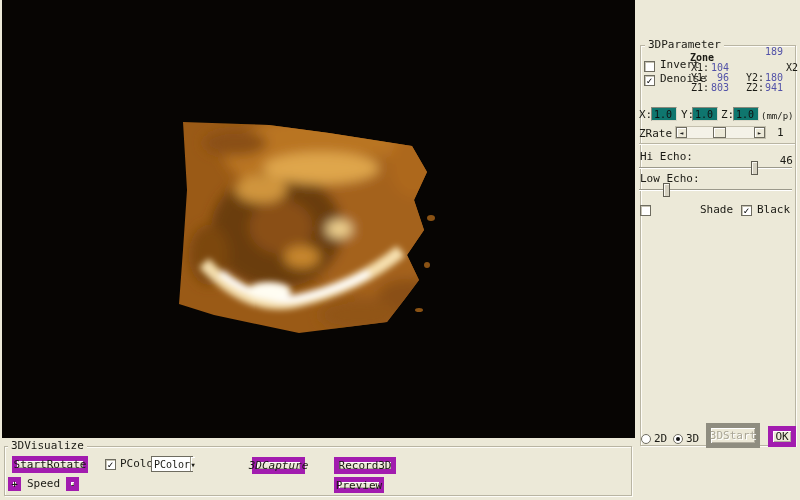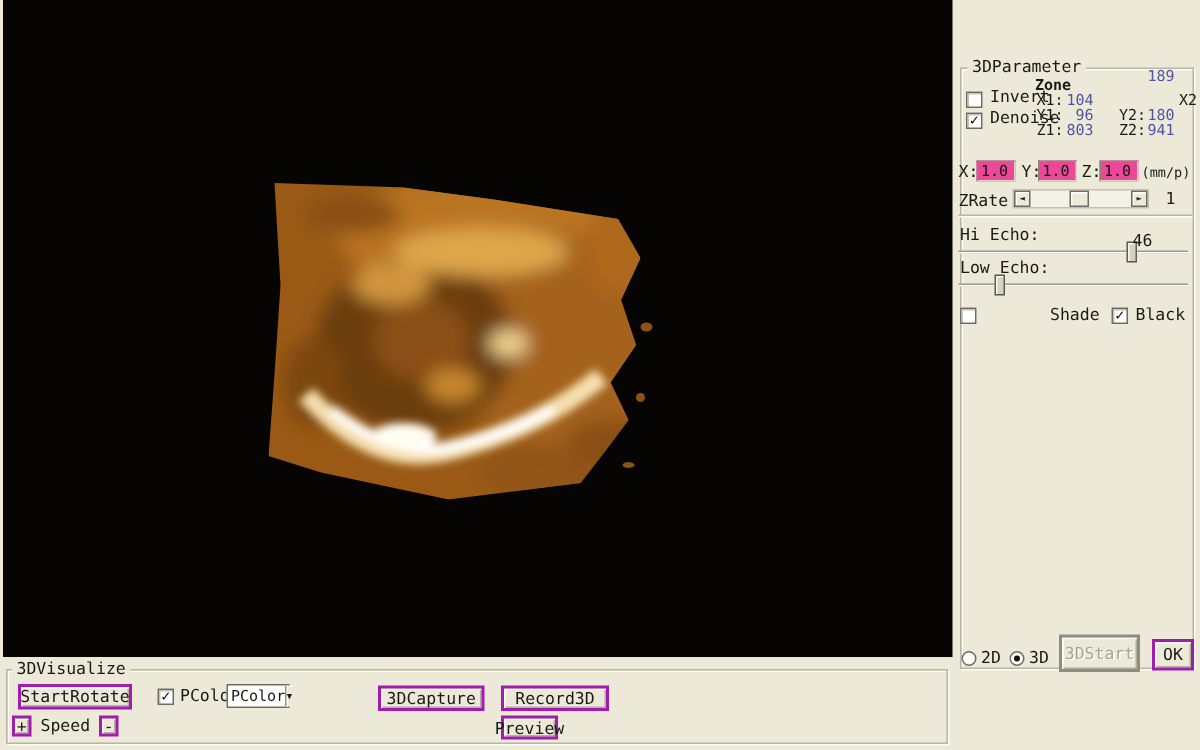--- a/index.html
+++ b/index.html
@@ -23,21 +23,21 @@
     box-shadow:1px 1px 0 #fdfcf7, inset 1px 1px 0 #fdfcf7;
   }
   .group-title {
     position:absolute; background:#ece9d8; padding:0 3px;
     line-height:11px; font-size:11px;
   }
 
   
   .btn {
     position:absolute; background:#ece9d8;
-    border:2px solid #a21caf;
+    border:5px solid #a21caf;
     box-shadow:inset 1px 1px 0 #ffffff, inset -1px -1px 0 #b3afa0;
     font-family:inherit; font-size:11px; color:#1a1a14;
     display:flex; align-items:center; justify-content:center;
     cursor:pointer; padding:0;
   }
   .btn.disabled { color:#a9a595; text-shadow:1px 1px 0 #fff; border-color:#8f8d80; }
 
   
   .checkbox {
     position:absolute; width:11px; height:11px; background:#fff;
@@ -51,21 +51,21 @@
     border:1px solid #6e6c60; border-radius:50%; cursor:pointer;
   }
   .radio.on::after {
     content:""; position:absolute; left:2px; top:2px;
     width:4px; height:4px; border-radius:50%; background:#111;
   }
   .w-label { position:absolute; line-height:12px; white-space:nowrap; }
 
   
   .tinput {
-    position:absolute; background:#ec4899; border:1px solid #8a887b;
+    position:absolute; background:#0f766e; border:1px solid #8a887b;
     border-right-color:#d9d6c6; border-bottom-color:#d9d6c6;
     font-family:inherit; font-size:10px; padding:0 2px; color:#111;
   }
 
   
   .scrollbar {
     position:absolute; height:13px; background:#f4f2e8;
     border:1px solid #c4c0ae; display:flex; align-items:stretch;
   }
   .sb-arrow {
@@ -205,21 +205,21 @@
 
 <div class="separator" style="left:639px;top:143px;width:156px;"></div>
 
 <span class="w-label" style="left:640px;top:151px;">Hi Echo:</span>
 <span class="w-label" style="left:796px;top:151px;width:38px;text-align:center;">198</span>
 <div class="track" style="left:639px;top:167px;width:153px;">
   <span class="thumb" style="left: calc(76% - 4px);"></span>
 </div>
 
 <span class="w-label" style="left:640px;top:173px;">Low Echo:</span>
-<span class="w-label" style="left:755px;top:155px;width:38px;text-align:left;">46</span>
+<span class="w-label" style="left:755px;top:155px;width:38px;text-align:right;">46</span>
 <div class="track" style="left:639px;top:189px;width:153px;">
   <span class="thumb" style="left: calc(18% - 4px);"></span>
 </div>
 
 <span class="checkbox" style="left:640px;top:205px;"></span>
 <span class="w-label" style="left:656px;top:204px;margin-left:44px;">Shade</span>
 <span class="checkbox" style="left:741px;top:205px;">✓</span>
 <span class="w-label" style="left:757px;top:204px;">Black</span>
 
 <span class="radio" style="left:641px;top:434px;"></span>
@@ -237,15 +237,15 @@
 <span class="w-label" style="left:27px;top:478px;">Speed</span>
 <button class="btn" style="left:66px;top:477px;width:13px;height:14px;">-</button>
 
 <span class="checkbox" style="left:105px;top:459px;">✓</span>
 <span class="w-label" style="left:120px;top:458px;">PColor</span>
 <div class="dropdown" style="left:151px;top:456px;width:42px;height:16px;">
   <span class="dd-text">PColor</span>
   <span class="dd-btn">▼</span>
 </div>
 
-<button class="btn" style="left:252px;top:457px;width:71px;height:17px;">3DCapture</button>
-<button class="btn" style="left:334px;top:457px;width:72px;height:17px;">Record3D</button>
-<button class="btn" style="left:334px;top:477px;width:38px;height:16px;">Preview</button>
+<button class="btn" style="left:252px;top:457px;width:53px;height:17px;font-style:italic;">3DCapture</button>
+<button class="btn" style="left:334px;top:457px;width:62px;height:17px;">Record3D</button>
+<button class="btn" style="left:334px;top:477px;width:50px;height:16px;">Preview</button>
 
 </body></html>

